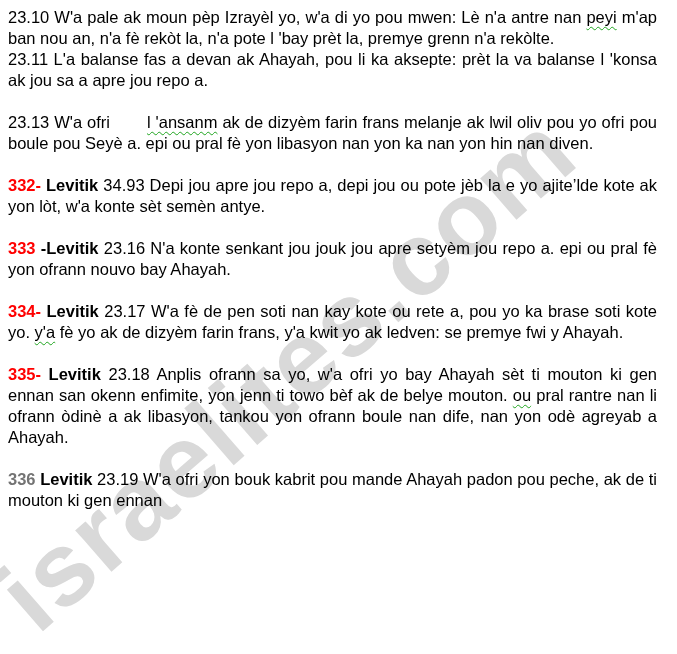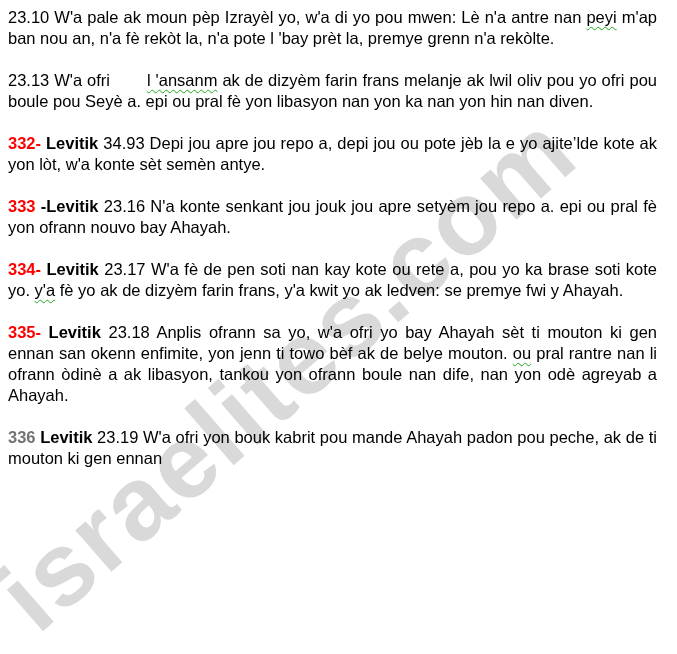--- a/index.html
+++ b/index.html
@@ -55,20 +55,21 @@
   }
 </style>
 </head>
 <body>
 
 <div class="watermark" style="color: rgb(217, 217, 217);">israelites.com</div>
 
 <div class="content" id="doc-content">
     <div class="block">
       <p class="para"><span class="run">23.10 W'a pale ak moun pèp Izrayèl yo, w'a di yo pou mwen: Lè n'a antre nan </span><span class="run sq" style="text-decoration-color: rgb(31, 165, 31);">peyi</span><span class="run"> m'ap ban nou an, n'a fè rekòt la, n'a pote l 'bay prèt la, premye grenn n'a rekòlte.</span></p>
+      <p class="para"><span class="run">23.11 L'a balanse fas a devan ak Ahayah, pou li ka aksepte: prèt la va balanse l 'konsa ak jou sa a apre jou repo a.</span></p>
     </div>
     <div class="block">
       <p class="para"><span class="run">23.13 W'a ofri </span><span class="run sq" style="text-decoration-color: rgb(31, 165, 31); padding-left: 32px;">l 'ansanm</span><span class="run"> ak de dizyèm farin frans melanje ak lwil oliv pou yo ofri pou boule pou Seyè a. epi ou pral fè yon libasyon nan yon ka nan yon hin nan diven.</span></p>
     </div>
     <div class="block">
       <p class="para"><span class="run r-red" style="color: rgb(255, 0, 0);">332-</span><span class="run r-bold"> Levitik</span><span class="run"> 34.93 Depi jou apre jou repo a, depi jou ou pote jèb la e yo ajite’lde kote ak yon lòt, w'a konte sèt semèn antye.</span></p>
     </div>
     <div class="block">
       <p class="para"><span class="run r-red" style="color: rgb(255, 0, 0);">333</span><span class="run r-bold"> -Levitik</span><span class="run"> 23.16 N'a konte senkant jou jouk jou apre setyèm jou repo a. epi ou pral fè yon ofrann nouvo bay Ahayah.</span></p>
     </div>

